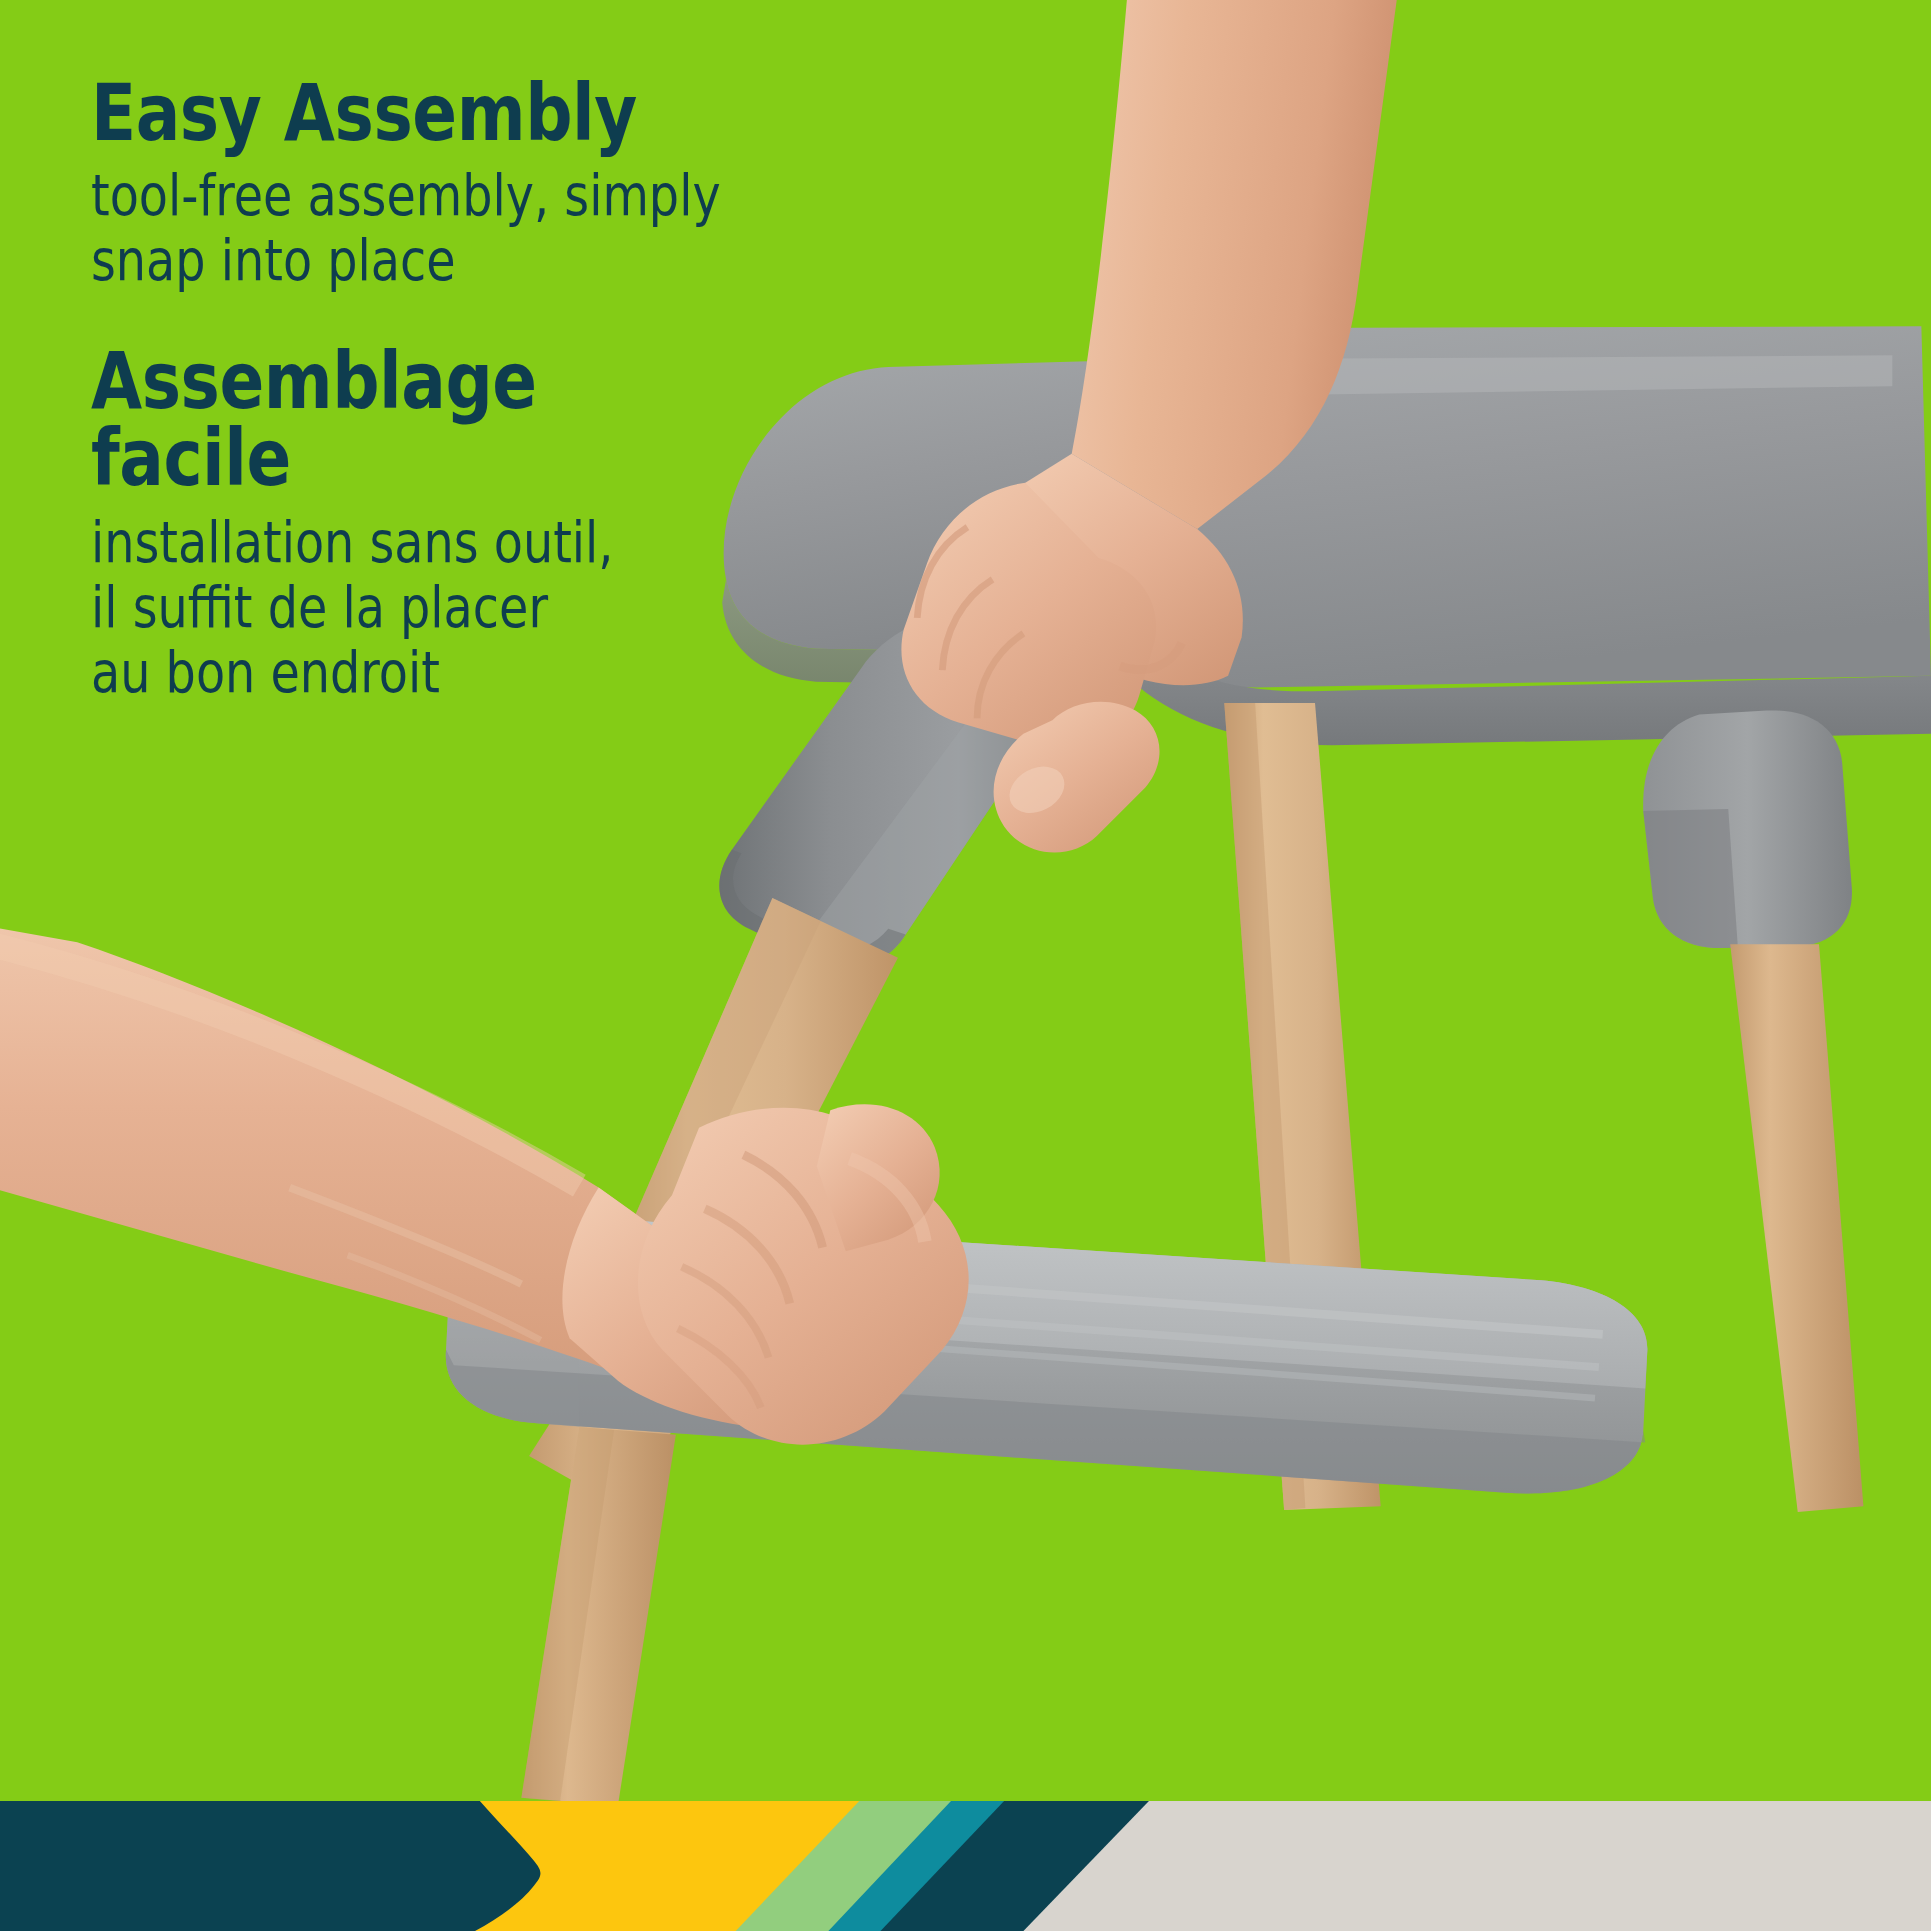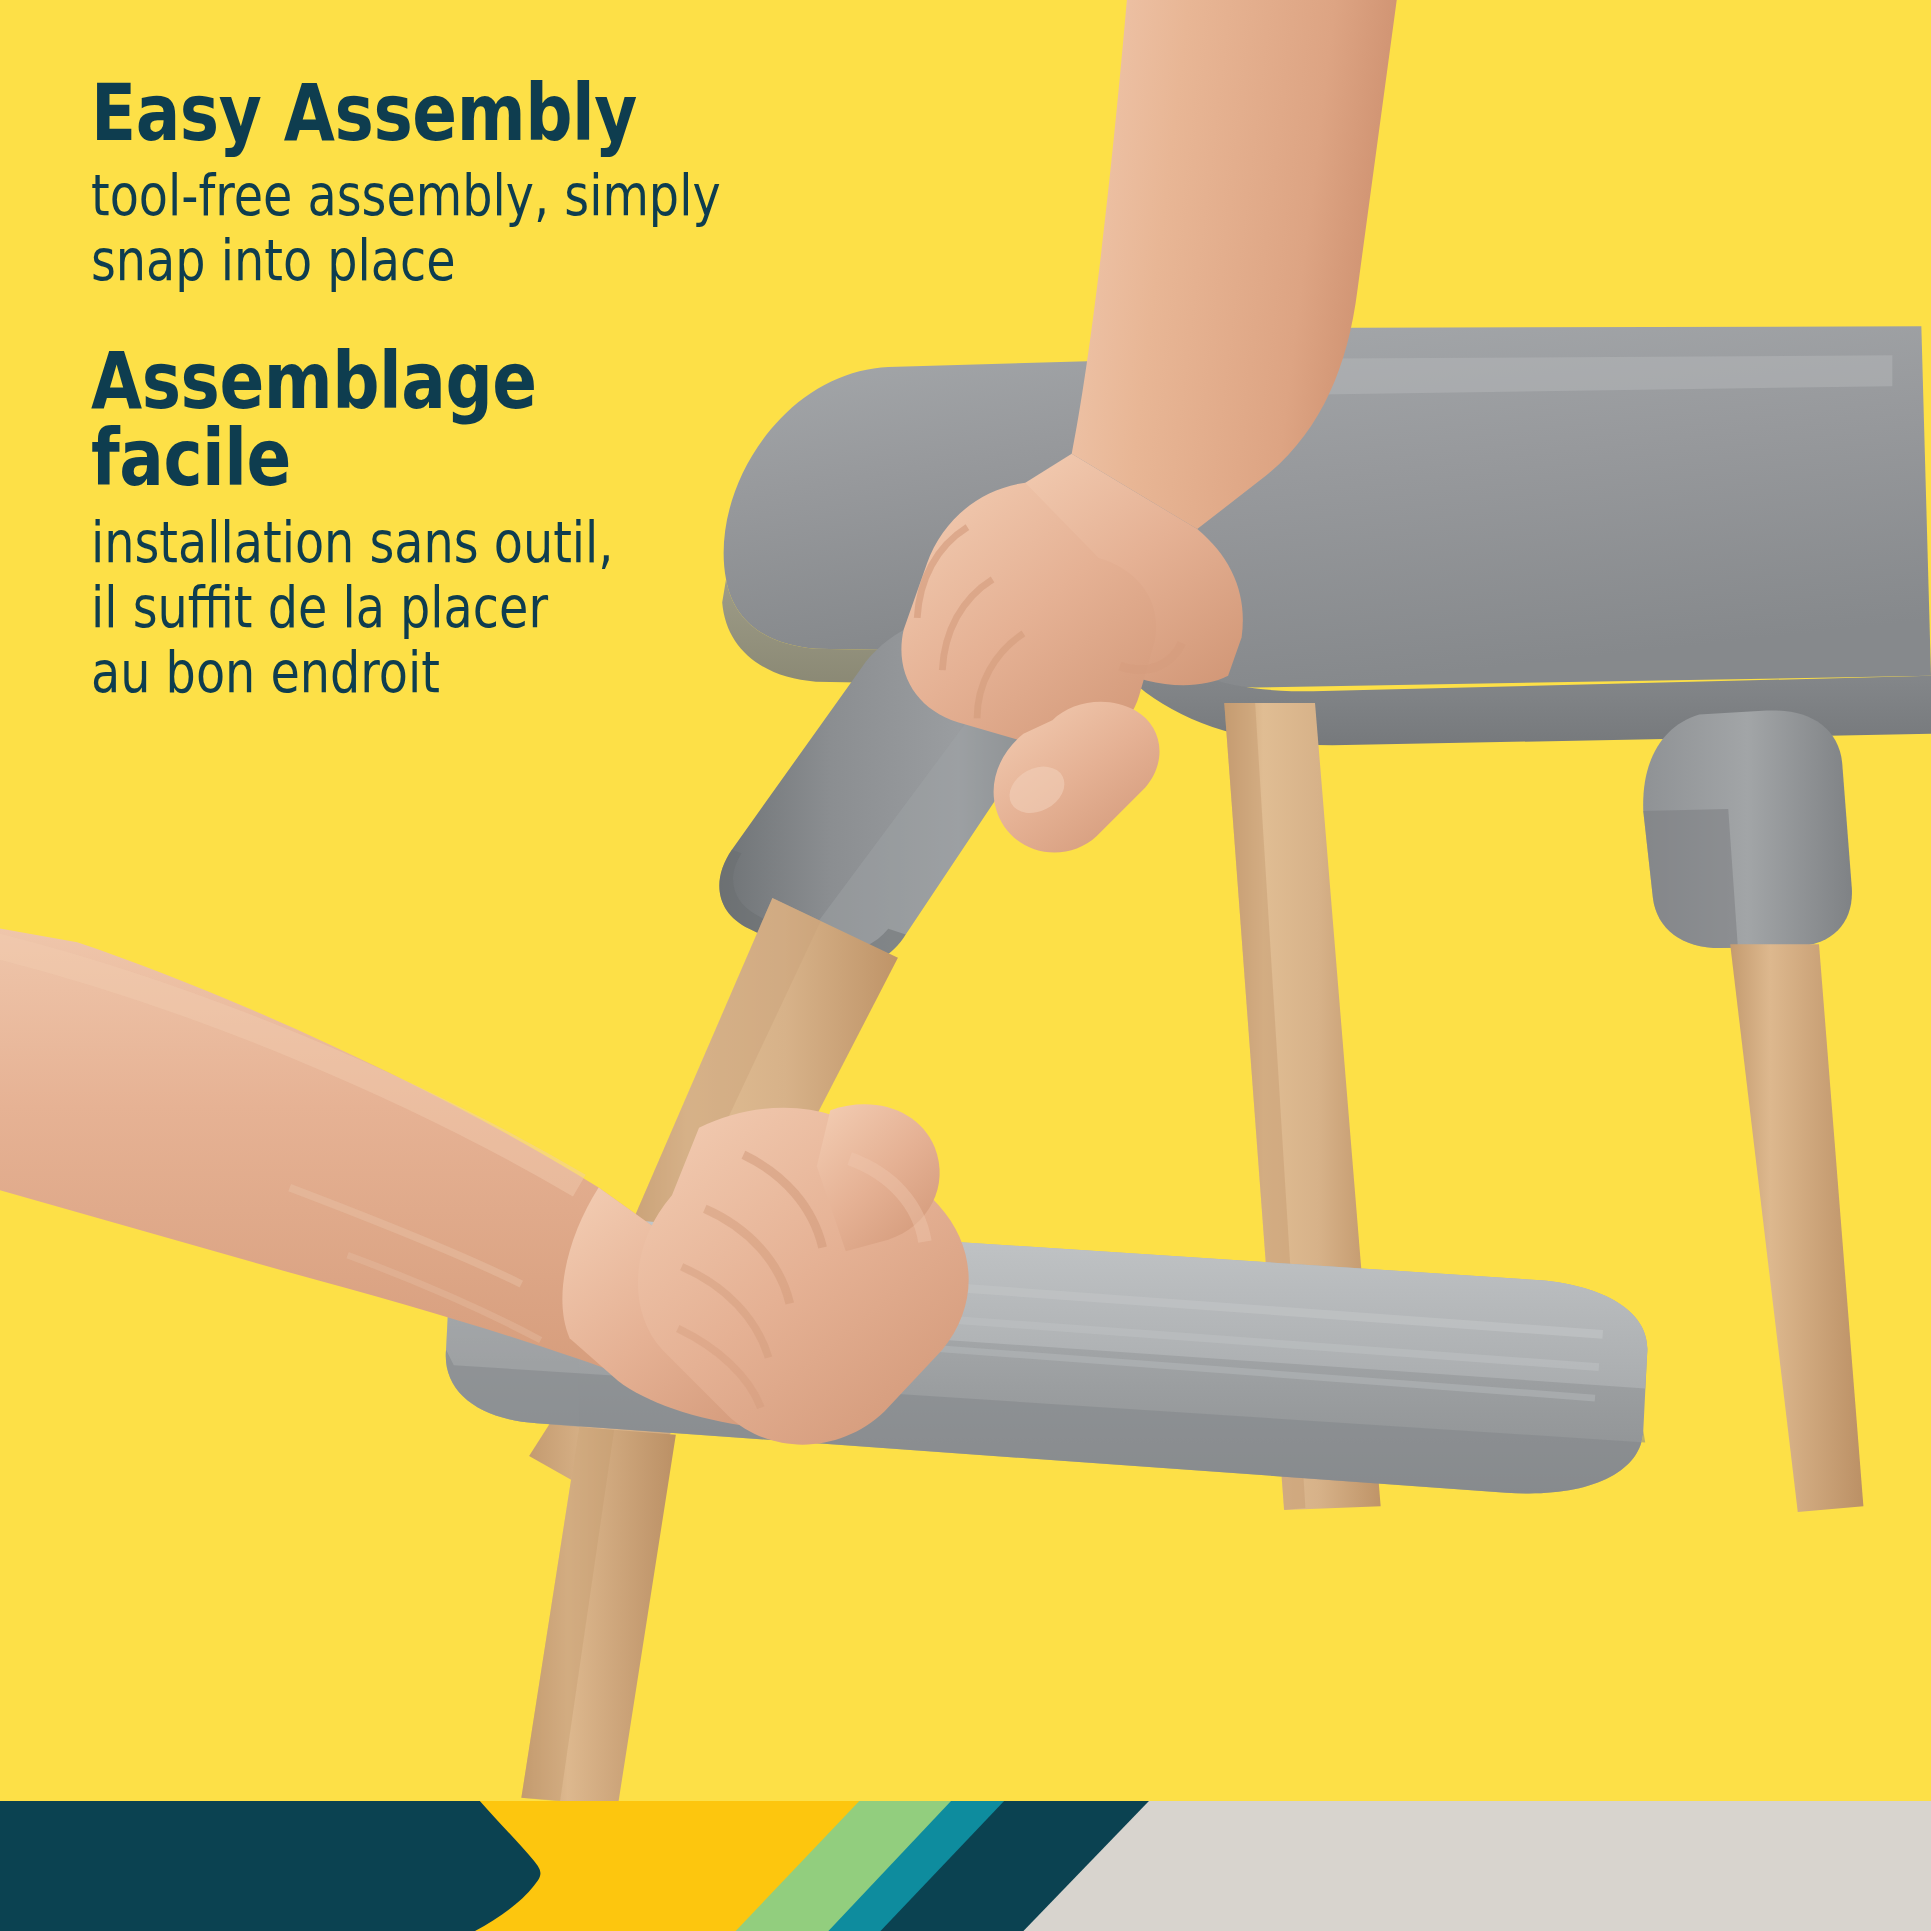--- a/index.html
+++ b/index.html
@@ -2,21 +2,21 @@
 <html><head>
 <meta charset="utf-8">
 <style>
   html,body{margin:0;padding:0;}
   body{
     width:1931px;height:1931px;
     background:#ffffff;
     font-family:"Liberation Sans","DejaVu Sans",sans-serif;
     overflow:hidden;
   }
-  #stage{position:relative;width:1931px;height:1931px;background:#fde047;overflow:hidden;}
+  #stage{position:relative;width:1931px;height:1931px;background:#84cc16;overflow:hidden;}
 
   
   #copy{position:absolute;left:91px;top:75px;width:869px;z-index:60;}
   .h-en,.h-fr{
     font-family:"DejaVu Sans Condensed","Liberation Sans","DejaVu Sans",sans-serif;
     font-weight:700;color:#0e3d4f;letter-spacing:-0.5px;
     font-size:79px;line-height:0.97;margin:0;
     transform:scaleX(0.93);transform-origin:left center;
   }
   .b-en,.b-fr{

